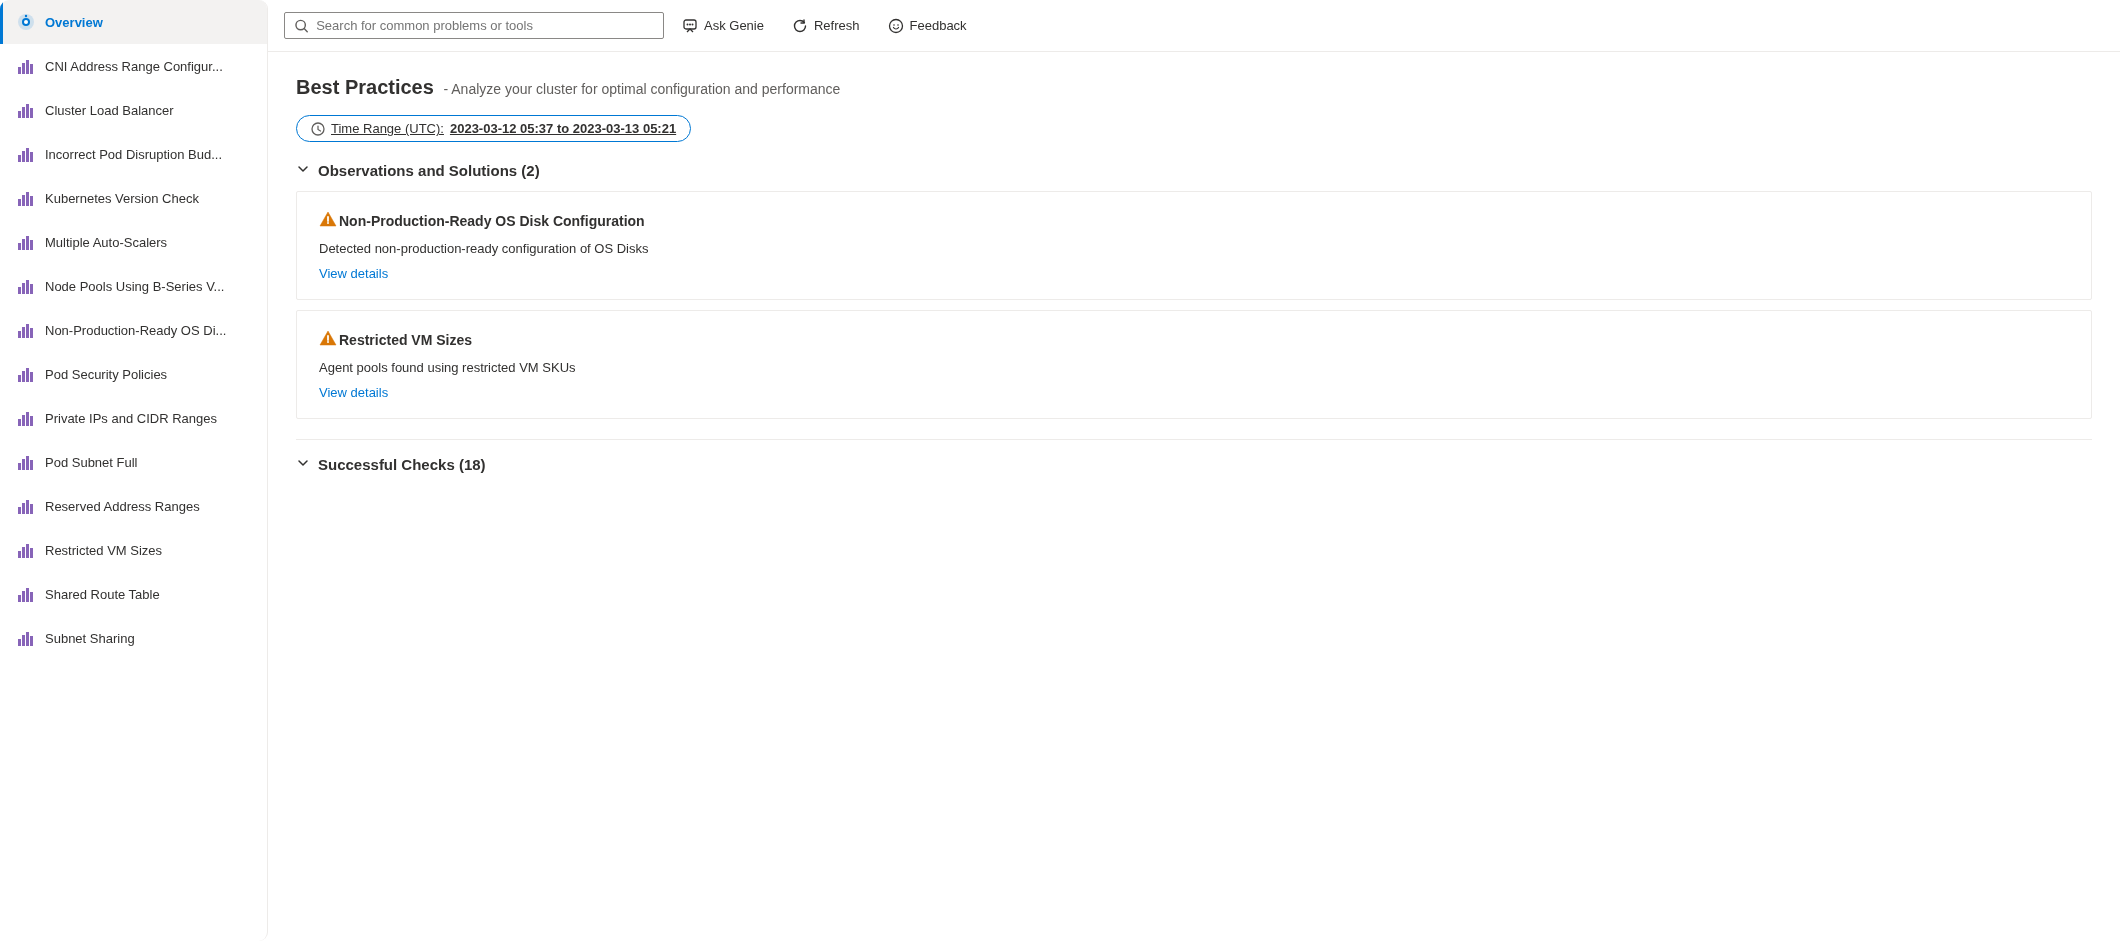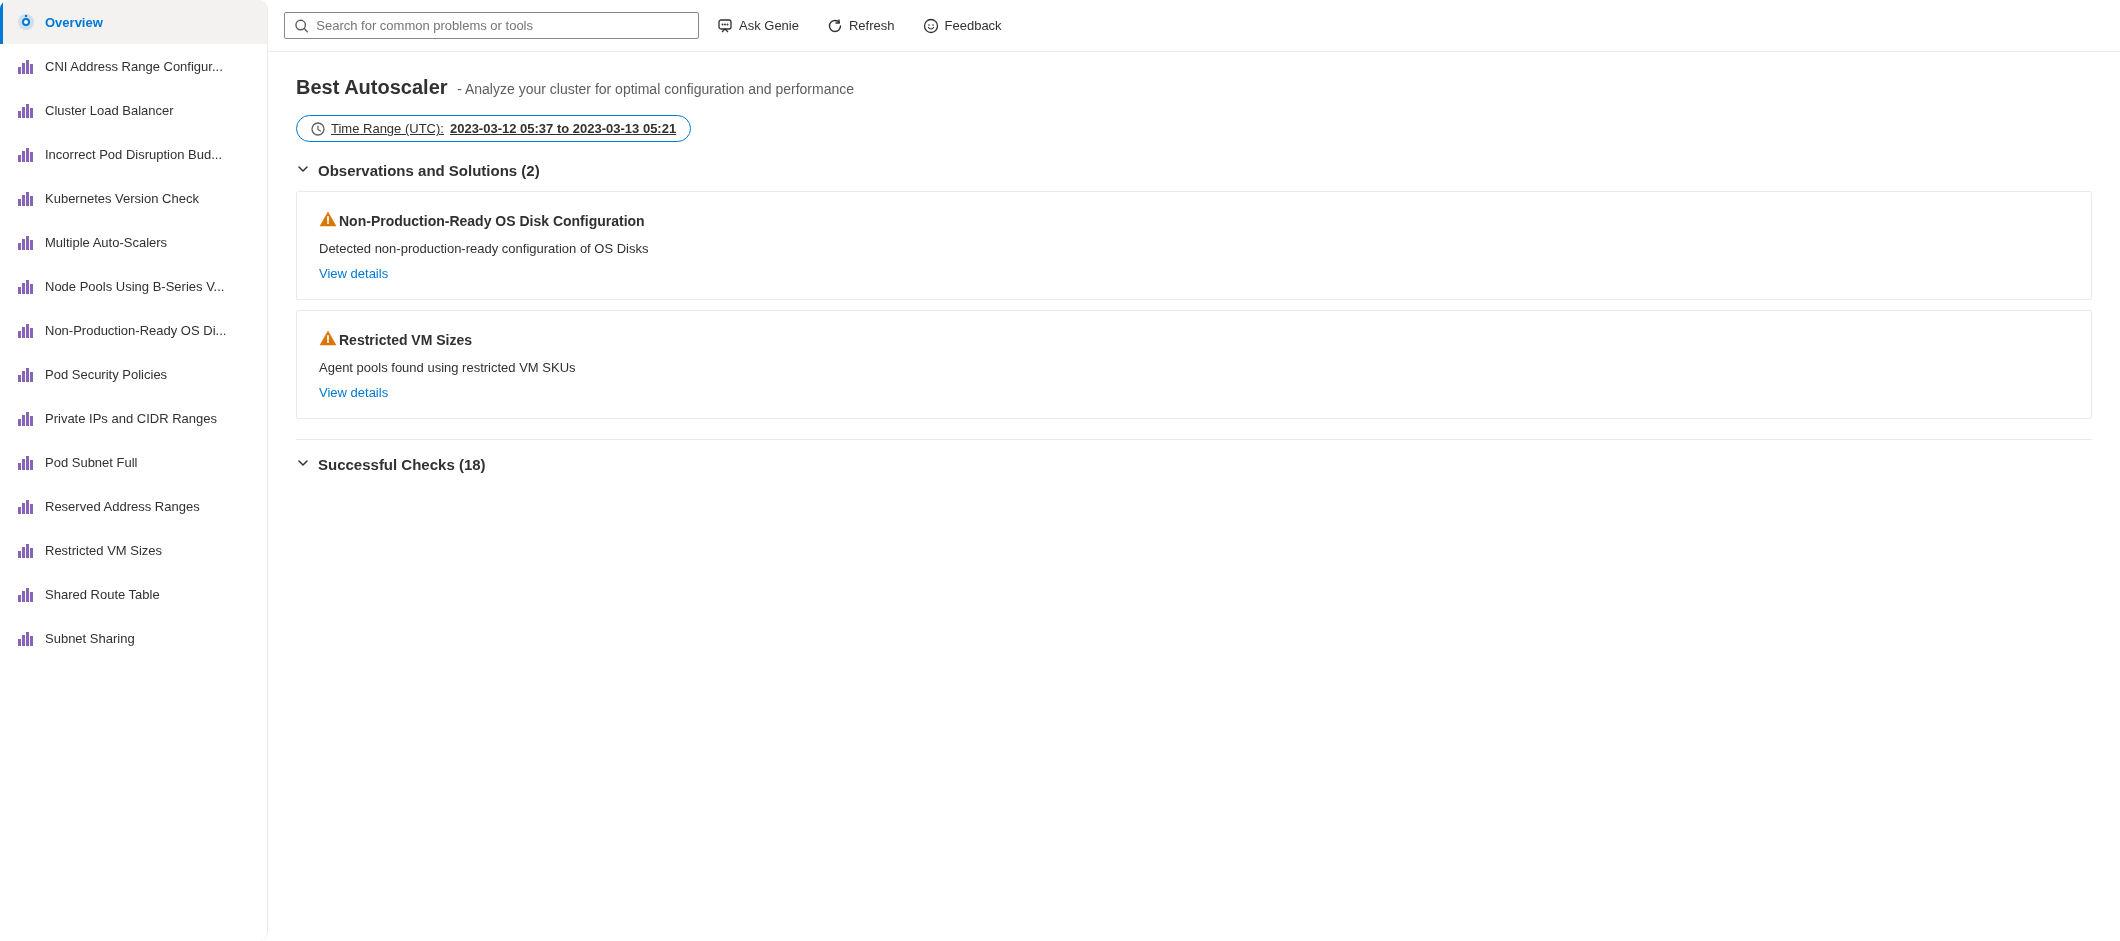--- a/index.html
+++ b/index.html
@@ -65,21 +65,21 @@
       gap: 8px;
       min-height: 52px;
     }
     .search-box {
       display: flex;
       align-items: center;
       border: 1px solid #8a8886;
       border-radius: 2px;
       padding: 5px 10px;
       gap: 8px;
-      width: 415px;
+      width: 380px;
       background: #fff;
     }
     .search-box input {
       border: none;
       outline: none;
       font-size: 13px;
       color: #605e5c;
       width: 100%;
       background: transparent;
     }
@@ -420,21 +420,21 @@
         <circle cx="10" cy="7" r="0.8" fill="#323130"></circle>
       </svg>
       <span>Feedback</span>
     </button>
   </div>
 
   <div class="content">
 
     
     <div class="page-header">
-      <span class="page-title">Best Autoscaler</span>
+      <span class="page-title">Best Practices</span>
       <span class="page-subtitle">- Analyze your cluster for optimal configuration and performance</span>
     </div>
 
     
     <div class="time-range-badge">
       <svg width="14" height="14" viewBox="0 0 14 14" fill="none">
         <circle cx="7" cy="7" r="6" stroke="#605e5c" stroke-width="1.3" fill="none"></circle>
         <path d="M7 4v3.5l2.5 1.5" stroke="#605e5c" stroke-width="1.2" stroke-linecap="round"></path>
       </svg>
       <span>Time Range (UTC):</span>

